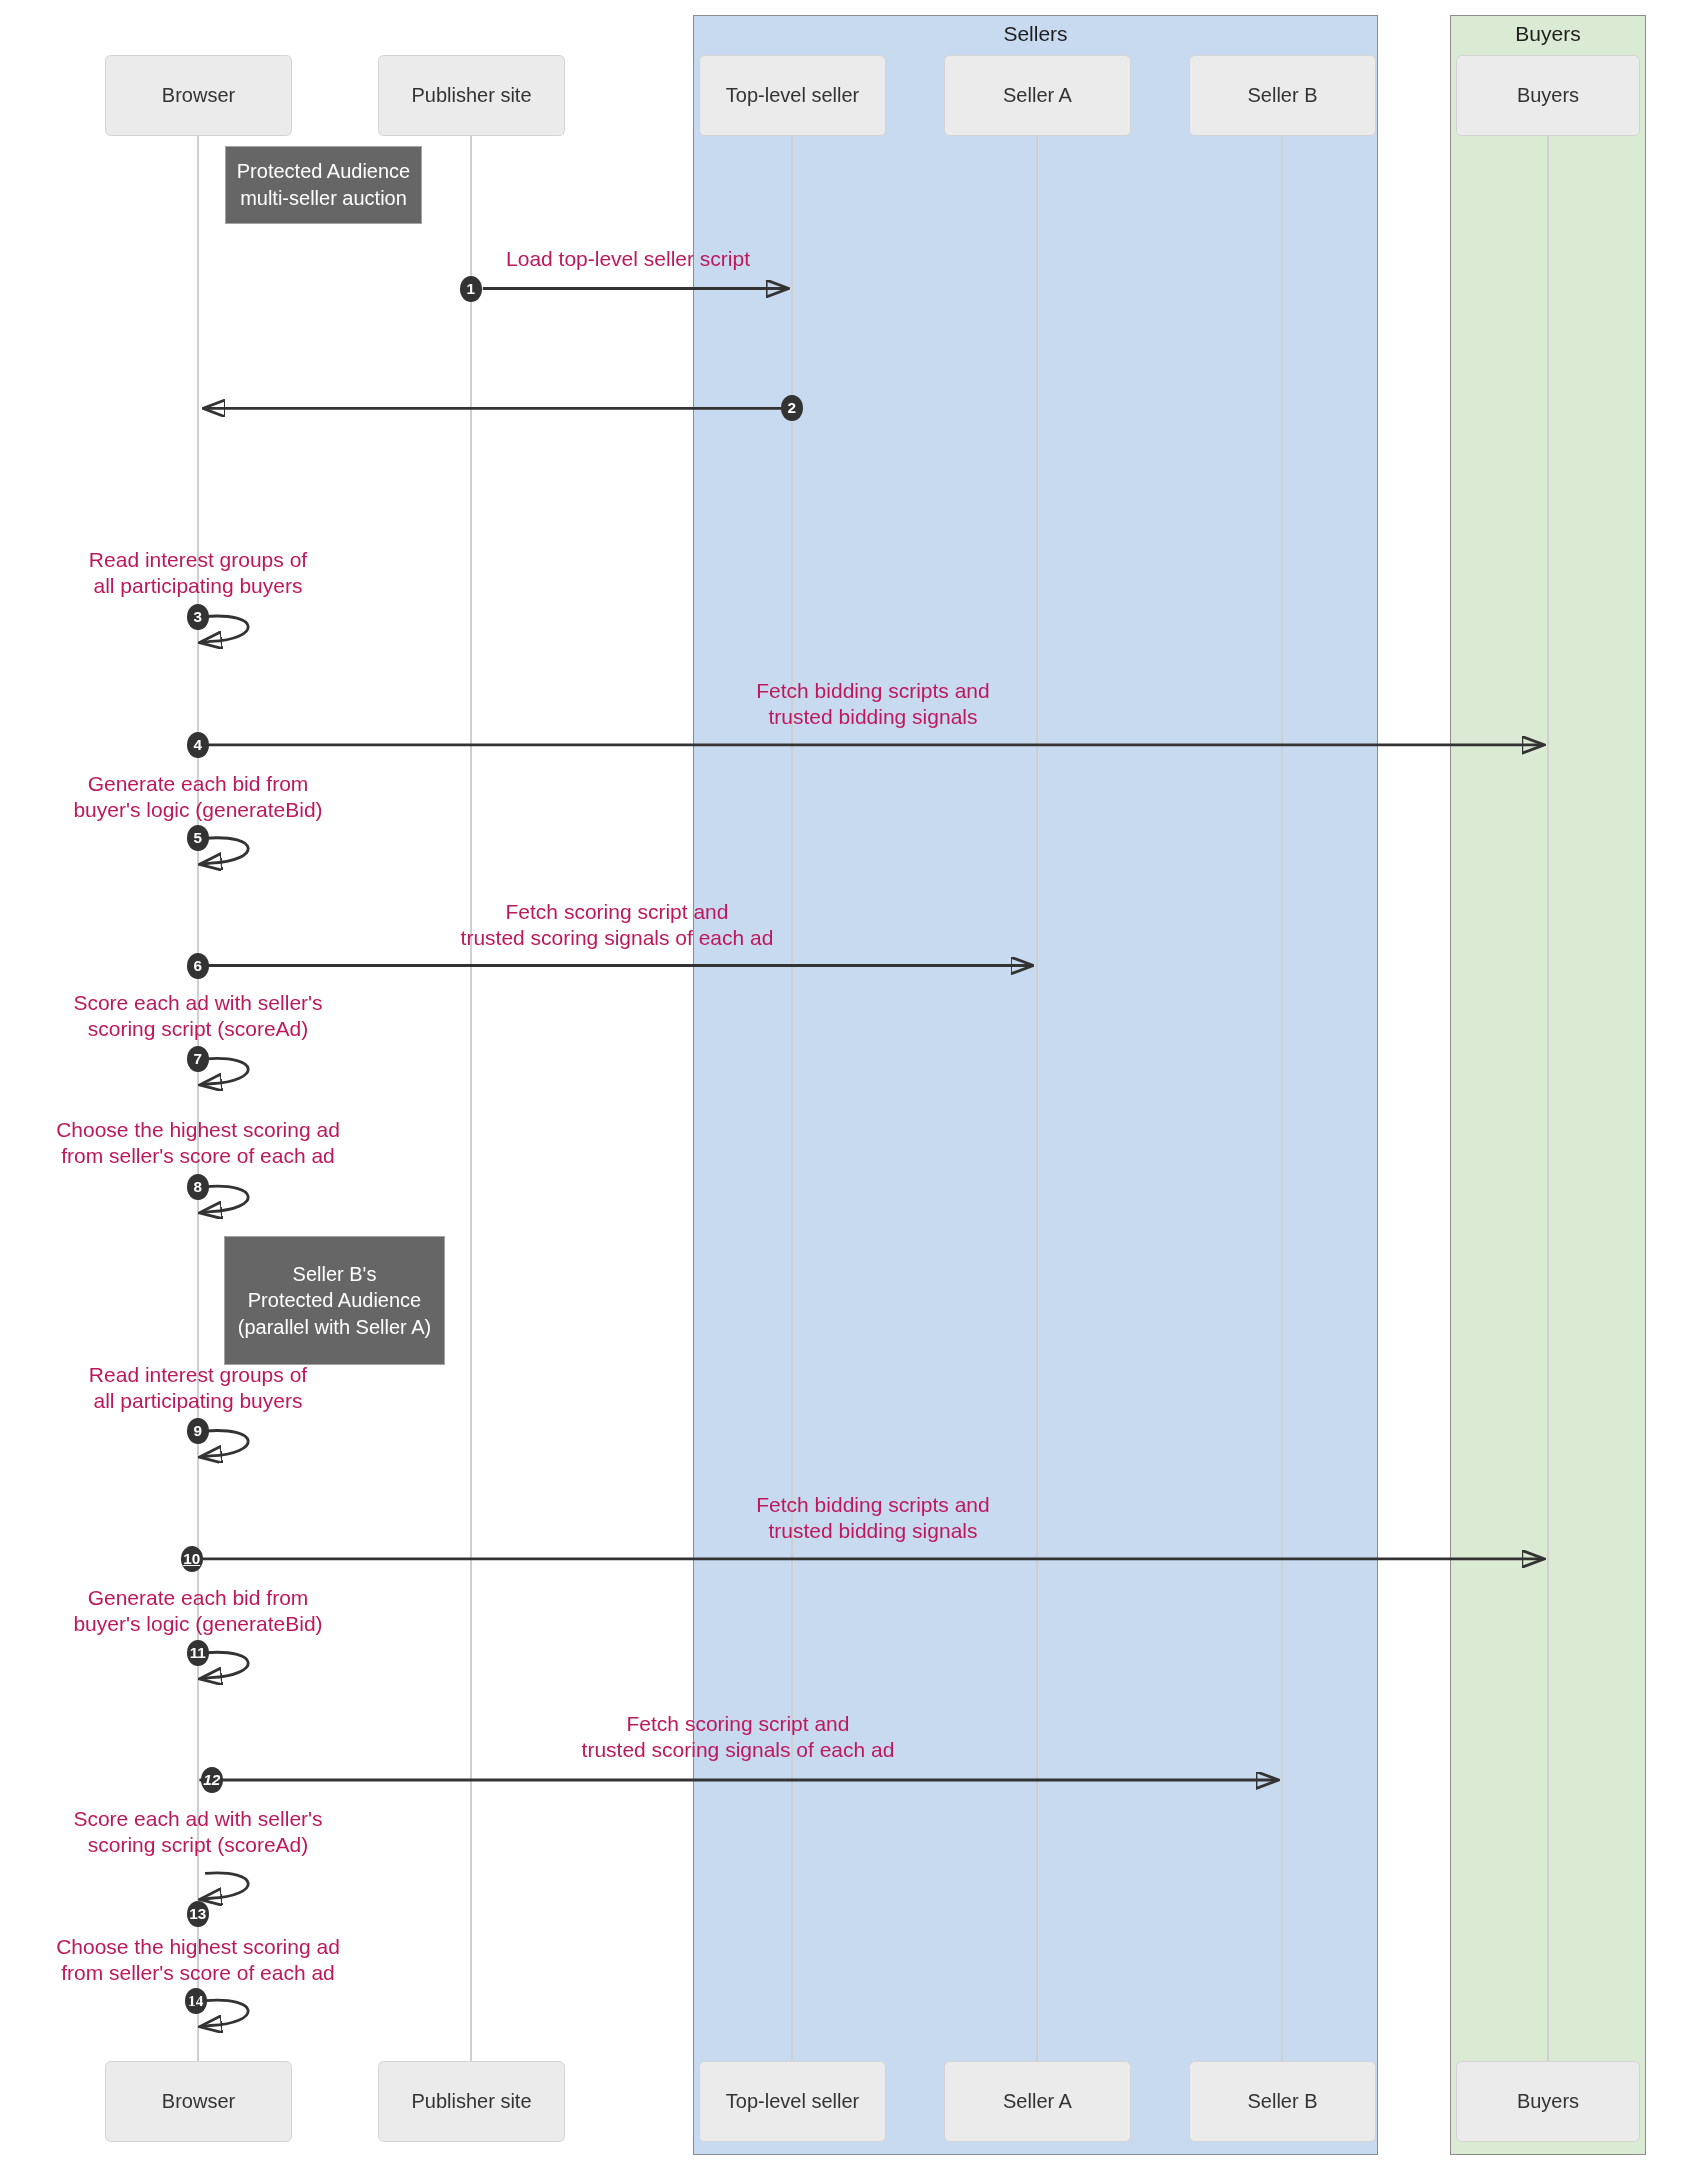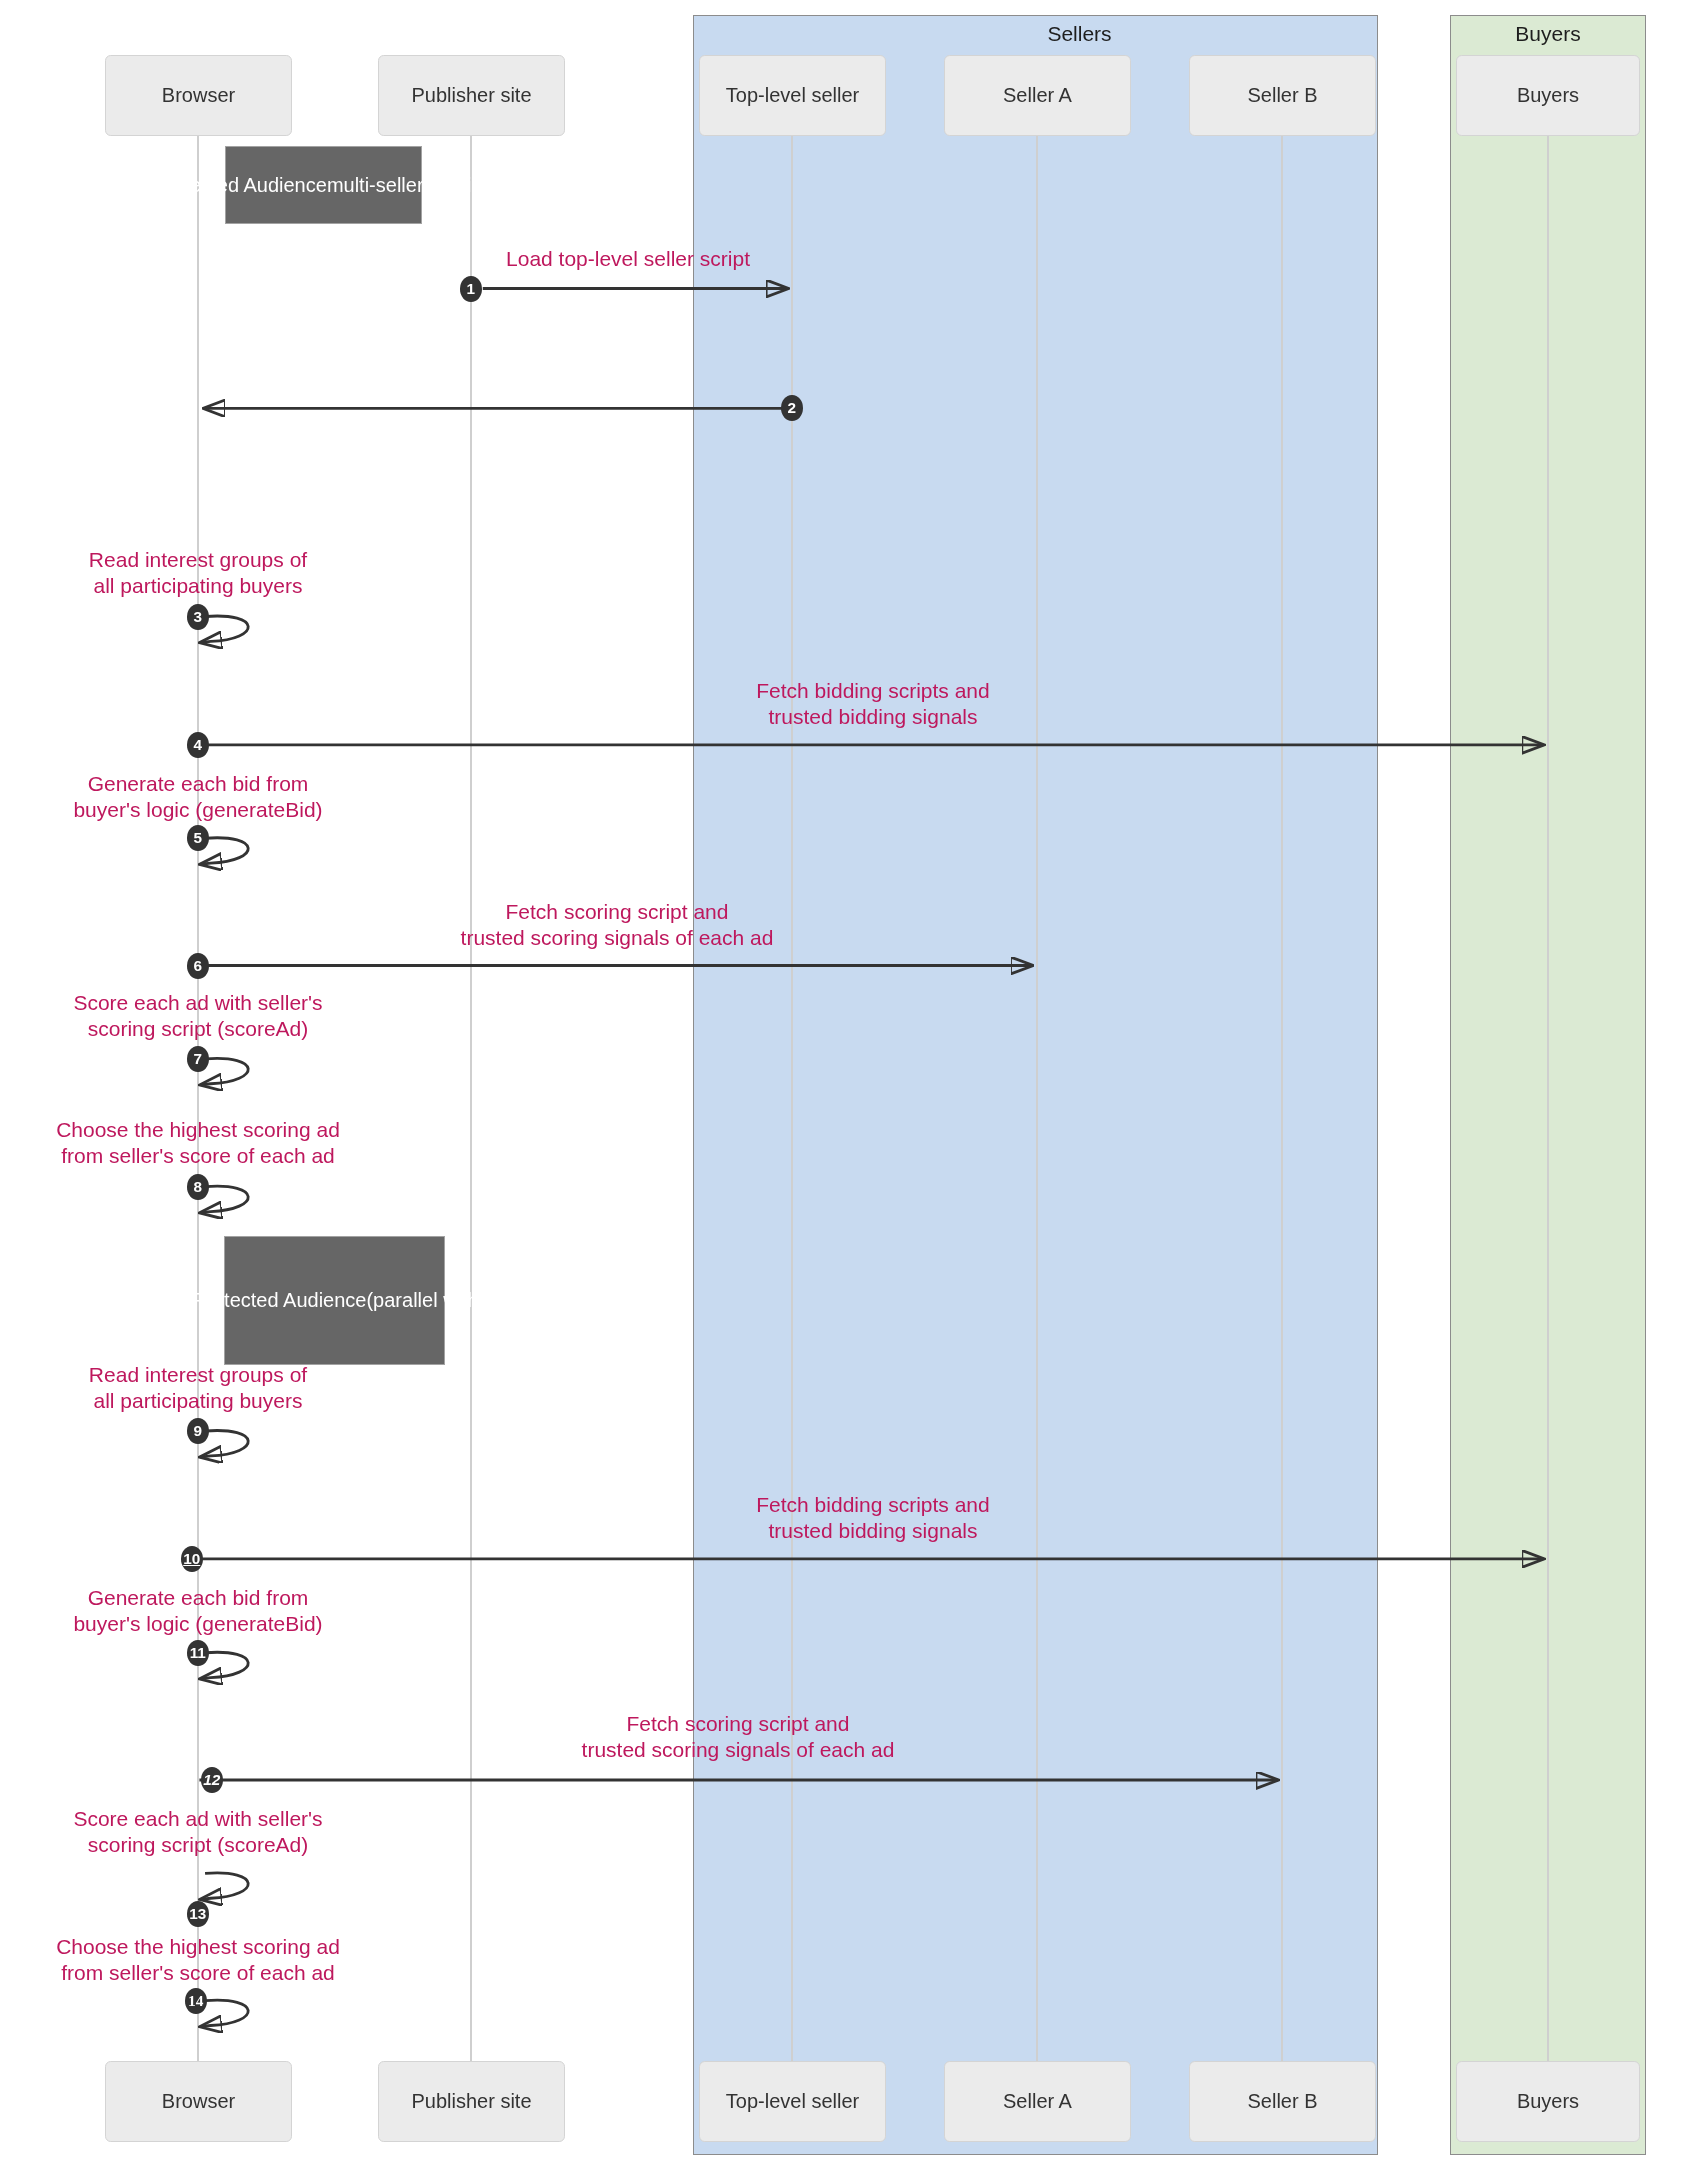--- a/index.html
+++ b/index.html
@@ -15,41 +15,41 @@
   svg.links{position:absolute;left:0;top:0;z-index:3;}
   svg.links path{stroke:#333333;stroke-width:5;fill:none;}
   .actor{
     position:absolute;width:187px;height:81px;box-sizing:border-box;
     background:#ebebeb;border:1.1px solid #d4d4d4;border-radius:5.7px;
     display:flex;align-items:center;justify-content:center;
     font-size:20px;color:#333333;z-index:4;
   }
   .note{
     position:absolute;box-sizing:border-box;background:#666666;border:1.1px solid #a3a3a3;
-    color:#ffffff;font-size:20px;line-height:26.6px;display:flex;flex-direction:row;
+    color:#ffffff;font-size:20px;line-height:26.6px;display:flex;flex-direction:column;
     align-items:center;justify-content:center;text-align:center;z-index:5;white-space:nowrap;
   }
   .msg{
     position:absolute;transform:translateX(-50%);text-align:center;
     font-size:21px;line-height:26px;color:#be185d;white-space:nowrap;z-index:5;
   }
   .num{
     position:absolute;width:21.5px;height:26px;border-radius:50%;background:#333333;
     color:#ffffff;font-size:15.3px;font-weight:600;display:flex;align-items:center;
     justify-content:center;z-index:6;
   }
 </style>
 </head>
 <body>
 
 <div id="canvas">
 
   <div class="group group-sellers" style="left:693px;top:15.3px;width:685px;height:2140px;"></div>
   <div class="group group-buyers" style="left:1450px;top:15.3px;width:196px;height:2140px;"></div>
-  <div class="group-label" style="left:693px;top:21.5px;width:685px;padding-left:44px;">Sellers</div>
+  <div class="group-label" style="left:693px;top:21.5px;width:685px;">Sellers</div>
   <div class="group-label" style="left:1450px;top:21.5px;width:196px;">Buyers</div>
 
   <div class="lifeline" style="left:197px;"></div>
   <div class="lifeline" style="left:470px;"></div>
   <div class="lifeline" style="left:791px;"></div>
   <div class="lifeline" style="left:1036px;"></div>
   <div class="lifeline" style="left:1281px;"></div>
   <div class="lifeline" style="left:1547px;"></div>
 
   <svg class="links" width="1702" height="2172" viewBox="0 0 3008 3840">

